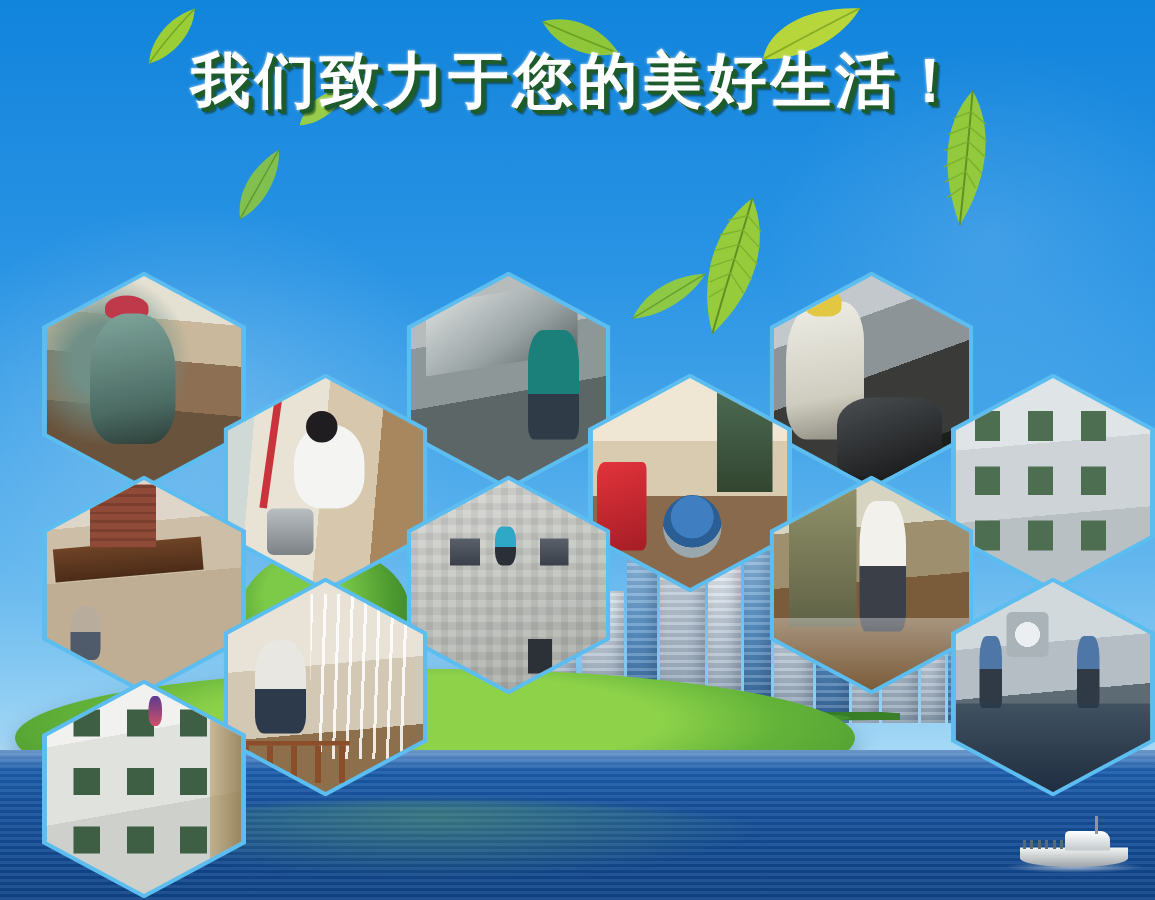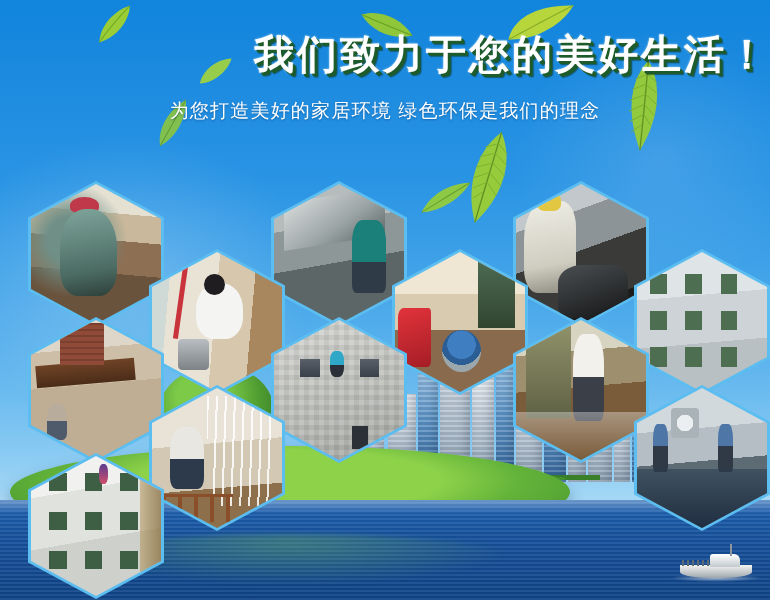--- a/index.html
+++ b/index.html
@@ -38,21 +38,21 @@
     background: radial-gradient(ellipse at center, rgba(255,255,255,0.12), rgba(255,255,255,0) 70%);
   }
   .glow-c {
     left: 0; bottom: 0; width: 770px; height: 150px;
     background: radial-gradient(ellipse at 30% 110%, rgba(255,255,255,0.85), rgba(255,255,255,0) 62%);
   }
 
   
   .headline-wrap {
     position: absolute; left: 0; top: 34px; width: 770px;
-    text-align: right; z-index: 40;
+    text-align: center; z-index: 40;
   }
   .headline {
     display: inline-block;
     font-size: 40px;
     font-weight: bold;
     letter-spacing: 3px;
     color: #ffffff;
     line-height: 1;
     text-shadow:
        2px 2px 0 #1d5c2a,
@@ -399,23 +399,20 @@
 <body>
 
 <div id="banner">
 
   <div class="sky-glow glow-a"></div>
   <div class="sky-glow glow-b"></div>
   <div class="sky-glow glow-c"></div>
 
   <div class="headline-wrap">
     <span class="headline">我们致力于您的美好生活！</span>
-  </div>
-  <div class="subhead-wrap">
-    <span class="subhead">为您打造美好的家居环境 绿色环保是我们的理念</span>
   </div>
 
   <div class="leaf" style="left:92px; top:14px; transform:rotate(-28deg);">
     <svg width="46" height="22" viewBox="0 0 46 22">
       <path d="M1 19 C10 4 30 -2 45 1 C38 14 18 23 1 19 Z" fill="#9acd36"></path>
       <path d="M1 19 C14 12 30 6 45 1" stroke="#6fa825" stroke-width="1" fill="none"></path>
     </svg>
   </div>
 
   <div class="leaf" style="left:358px; top:12px; transform:rotate(12deg);">

